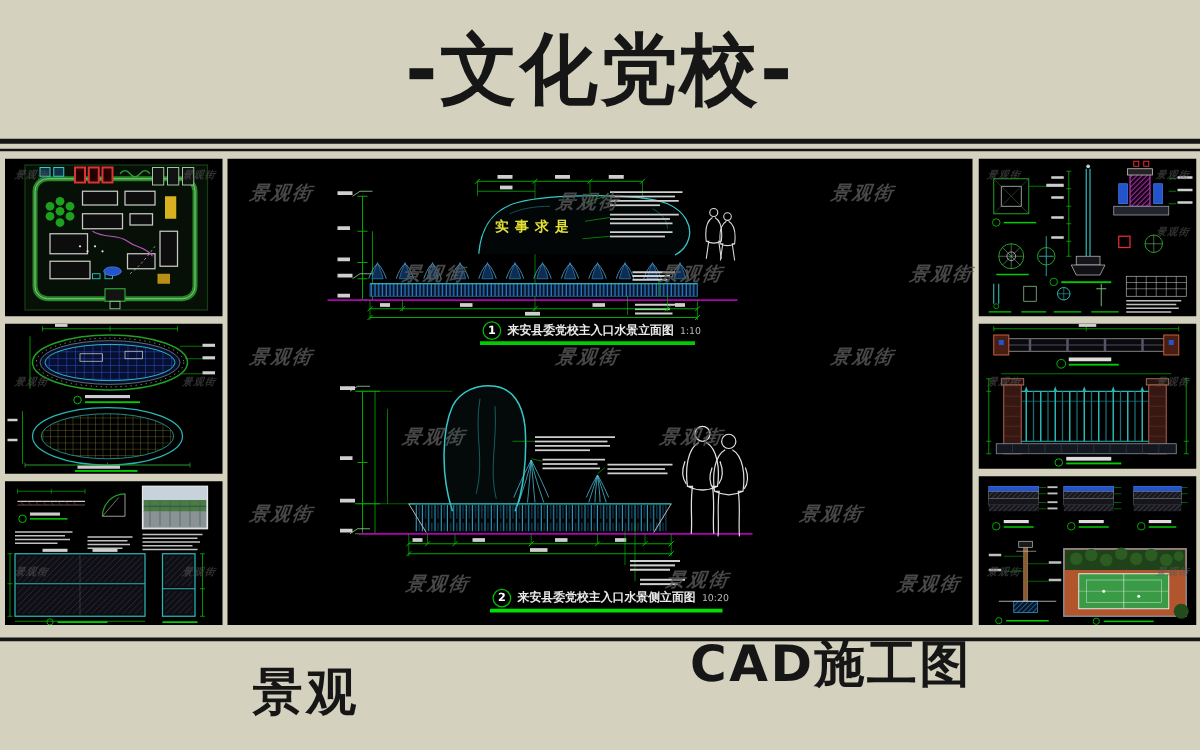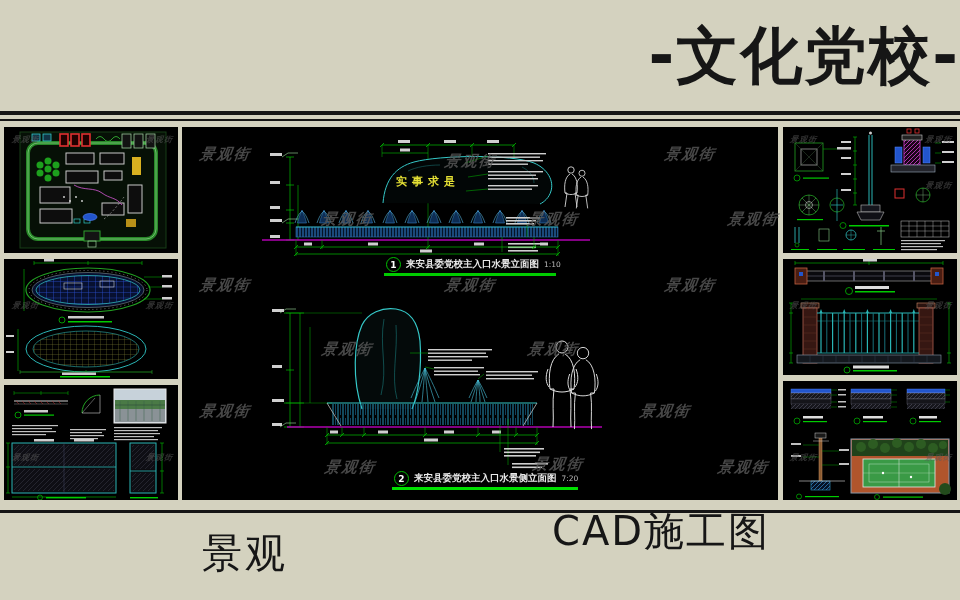--- a/index.html
+++ b/index.html
@@ -1,19 +1,19 @@
 <!DOCTYPE html>
 <html><head>
 <meta charset="utf-8">
 <style>
   html,body{margin:0;padding:0}
   body{width:960px;height:600px;position:relative;background:#d4d2bf;
        font-family:"DejaVu Sans","Liberation Sans",sans-serif;overflow:hidden}
   
-  #header-title{position:absolute;top:16px;left:0;width:960px;text-align:right;
+  #header-title{position:absolute;top:16px;left:0;width:960px;text-align:center;
     font-size:62px;font-weight:bold;color:#161616;letter-spacing:2px;line-height:1.3}
   .rule{position:absolute;left:0;width:960px;background:#151515}
   #rule-top-thick{top:111px;height:4px}
   #rule-top-thin{top:119px;height:2px}
   #rule-bottom{top:510px;height:3px}
   
   .panel{position:absolute;background:#000}
   #main-panel{left:182px;top:127px;width:596px;height:373px}
   .thumb{position:absolute;background:#000;overflow:hidden}
   #thumb-l1{left:4px;top:127px;width:174px;height:126px}
@@ -28,21 +28,21 @@
   .wm-lg{font-size:15px}
   .wm-sm{font-size:8px;letter-spacing:1px;opacity:.55}
   
   .dwg-title{position:absolute;display:flex;align-items:center;gap:5px;color:#e9e9e9;z-index:3}
   .circ{display:inline-flex;width:13px;height:13px;border:1.5px solid #00bf00;border-radius:50%;
         color:#fff;font-size:9px;font-weight:bold;align-items:center;justify-content:center}
   .dwg-title .t{font-size:9.5px;font-weight:bold;white-space:nowrap}
   .dwg-title .s{font-size:7.5px;color:#b9b9b9}
   .underline{position:absolute;background:#00cc00;z-index:2}
   
-  .footer-text{position:absolute;font-size:40px;font-weight:normal;color:#161616;letter-spacing:3px}
+  .footer-text{position:absolute;font-size:40px;font-weight:bold;color:#161616;letter-spacing:3px}
   #footer-left{top:526px;left:202px}
   #footer-right{top:504px;left:552px;letter-spacing:2px}
   svg{display:block}
 </style>
 </head>
 <body>
 
 <div id="header-title">-文化党校-</div>
 <div class="rule" id="rule-top-thick"></div>
 <div class="rule" id="rule-top-thin"></div>
@@ -597,21 +597,21 @@
   <div class="dwg-title" style="left:204px;top:130px">
     <span class="circ">1</span>
     <span class="t">来安县委党校主入口水景立面图</span>
     <span class="s">1:10</span>
   </div>
   <div class="underline" style="left:202px;top:146px;width:172px;height:2.5px"></div>
 
   <div class="dwg-title" style="left:212px;top:344px">
     <span class="circ">2</span>
     <span class="t">来安县委党校主入口水景侧立面图</span>
-    <span class="s">7:20</span>
+    <span class="s">10:20</span>
   </div>
   <div class="underline" style="left:210px;top:360px;width:186px;height:3px;background:#00e000"></div>
 </div>
 
 <div class="rule" id="rule-bottom"></div>
 <div class="footer-text" id="footer-left">景观</div>
 <div class="footer-text" id="footer-right">CAD施工图</div>
 
 <span class="wm wm-lg" style="left:200px;top:145px">景观街</span>
 <span class="wm wm-lg" style="left:445px;top:152px">景观街</span>

